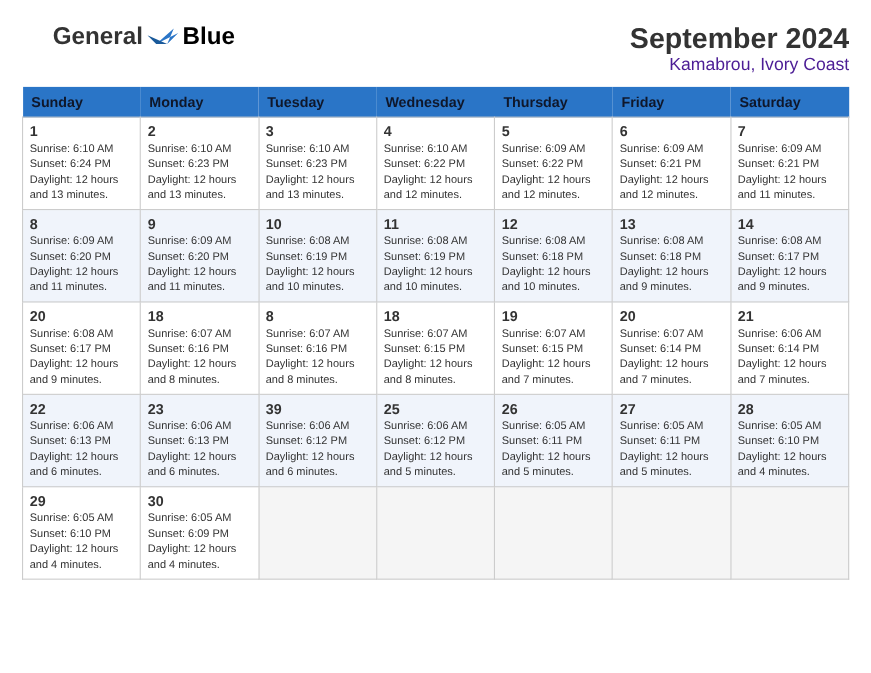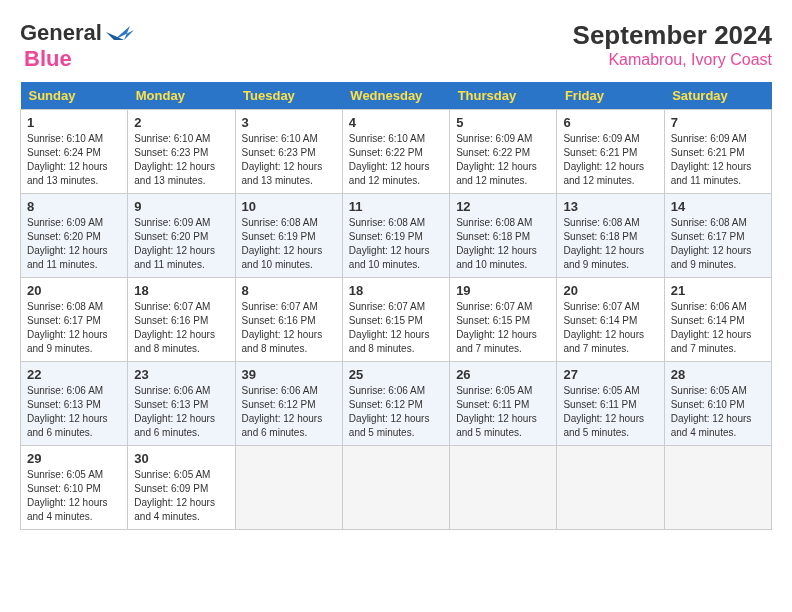--- a/index.html
+++ b/index.html
@@ -11,48 +11,49 @@
       padding: 20px;
     }
     .header-area {
       display: flex;
       justify-content: space-between;
       align-items: flex-start;
       margin-bottom: 10px;
     }
     .logo {
       display: flex;
-      flex-direction: column;
+      flex-direction: row;
       align-items: flex-start;
+      margin-left: 28px;
     }
     .logo-row {
       display: flex;
       align-items: center;
       gap: 4px;
     }
     .title-area {
       text-align: right;
     }
     .month-title {
       font-size: 26px;
       font-weight: bold;
       color: #333;
     }
     .location {
       font-size: 16px;
-      color: #ec4899;
+      color: #4c1d95;
     }
     .calendar {
       width: 100%;
       border-collapse: collapse;
       font-size: 11px;
     }
     .calendar th {
       background: #2a75c7;
-      color: #fde047;
+      color: #0f172a;
       text-align: left;
       padding: 6px 8px;
       font-size: 13px;
       font-weight: bold;
     }
     .calendar td {
       border: 1px solid #ccc;
       vertical-align: top;
       padding: 5px 6px;
       width: calc(100% / 7);
@@ -87,21 +88,21 @@
 <div class="header-area">
   <div class="logo">
     <div class="logo-row">
       <span style="font-size:22px;font-weight:bold;color:#333;">General</span>
       <svg width="28" height="22" viewBox="0 0 28 22">
         <polygon points="8,18 28,8 18,18 24,4" fill="#2a75c7"></polygon>
         <polygon points="8,18 0,10 18,18" fill="#1a5a9a"></polygon>
       </svg>
     </div>
     <div>
-      <span style="font-size:22px;font-weight:bold;color:#ec4899;margin-left:4px;">Blue</span>
+      <span style="font-size:22px;font-weight:bold;color:#000000;margin-left:4px;">Blue</span>
     </div>
   </div>
   <div class="title-area">
     <div class="month-title">September 2024</div>
     <div class="location">Kamabrou, Ivory Coast</div>
   </div>
 </div>
 
 <table class="calendar">
   <thead>

